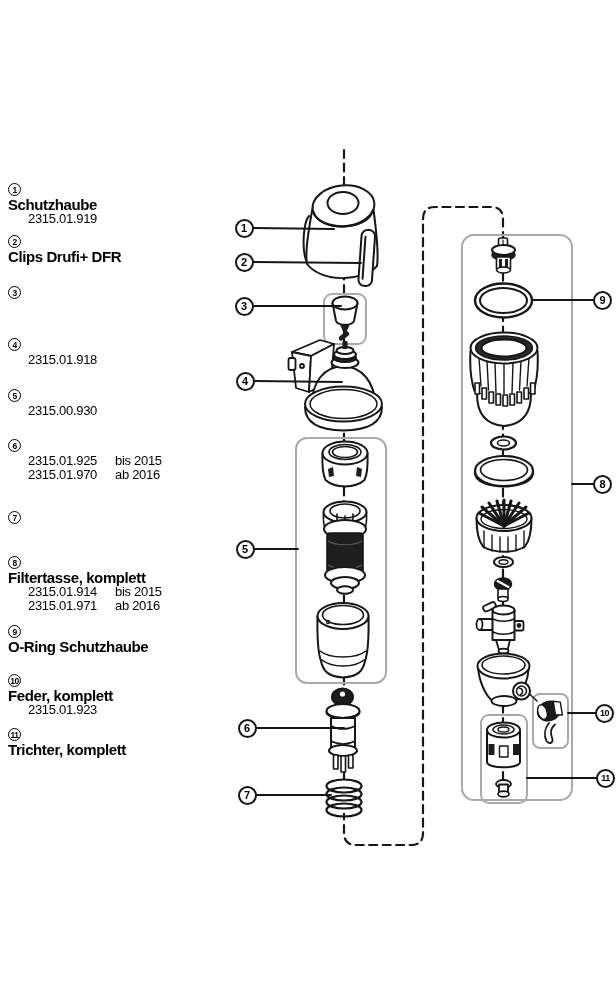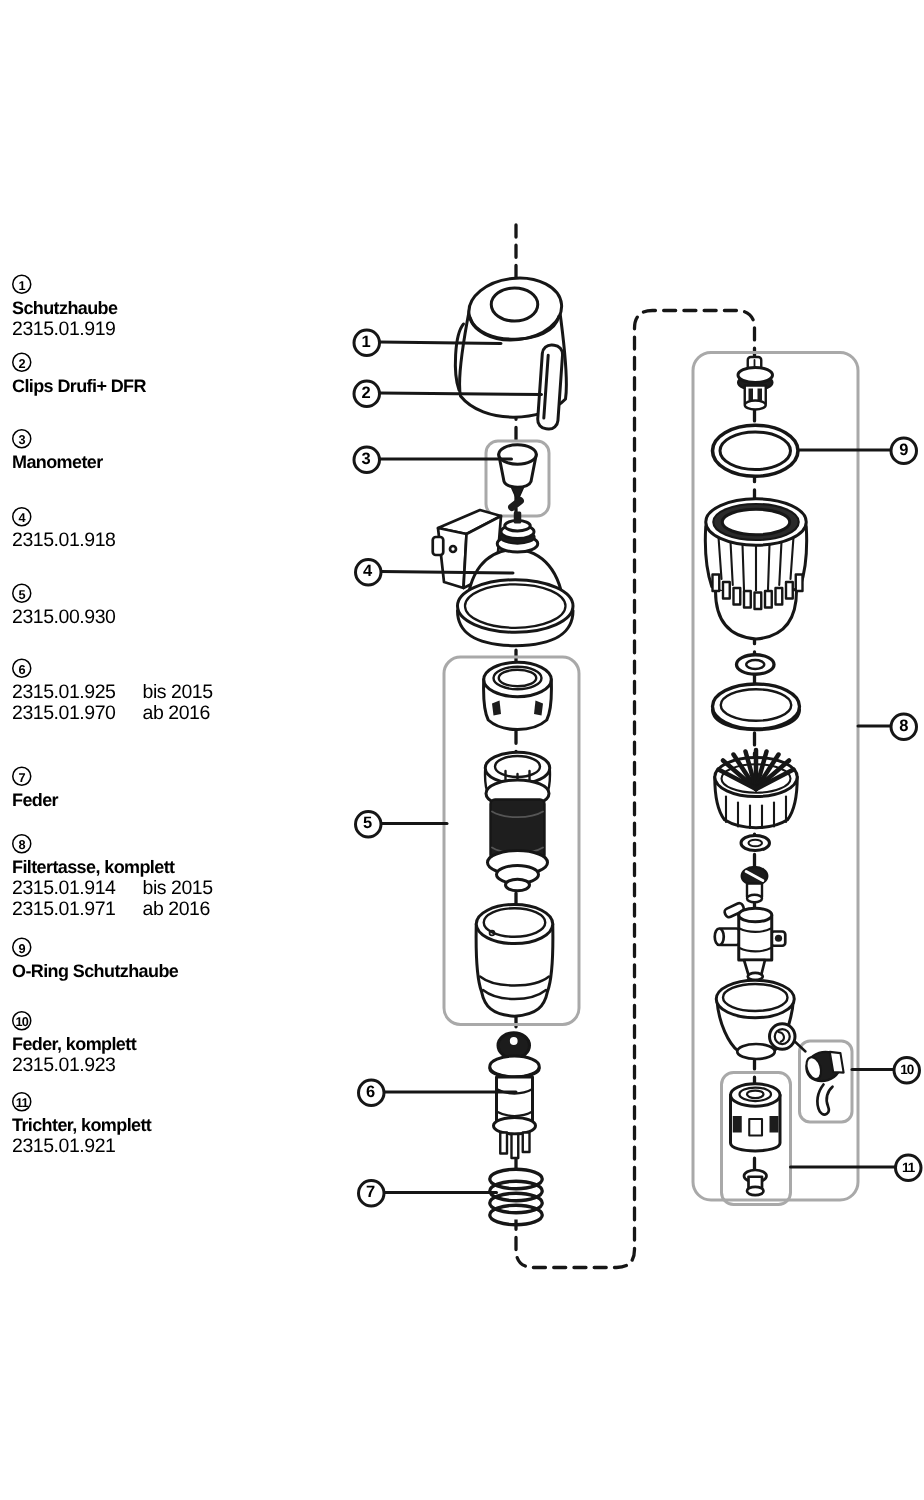--- a/index.html
+++ b/index.html
@@ -5,23 +5,23 @@
   html,body{margin:0;padding:0;background:#fff;}
   .canvas{position:relative;width:616px;height:1000px;background:#fff;overflow:hidden;
           font-family:"Liberation Sans",sans-serif;color:#000;}
   .diagram-svg{position:absolute;left:0;top:0;}
   
   .parts-list{position:absolute;left:8px;top:0;width:235px;height:1000px;}
   .pl-item{position:absolute;left:0;width:235px;}
   .pl-num{width:13px;height:13px;border:1.5px solid #000;border-radius:50%;
           box-sizing:border-box;display:flex;align-items:center;justify-content:center;
           font-size:8.5px;font-weight:bold;margin-bottom:2px;letter-spacing:-0.5px;}
-  .pl-name{font-size:12px;font-weight:bold;letter-spacing:-0.4px;line-height:14px;white-space:nowrap;}
+  .pl-name{font-size:15px;font-weight:bold;letter-spacing:-0.4px;line-height:14px;white-space:nowrap;}
   .pl-code{display:flex;font-size:13px;letter-spacing:-0.3px;line-height:14px;white-space:nowrap;}
-  .pl-code .c{width:87px;flex:0 0 87px;}
+  .pl-code .c{width:87px;flex:0 0 87px;margin-left:20px;}
   
   .co{position:absolute;width:19px;height:19px;border:2px solid #161616;border-radius:50%;
       background:#fff;box-sizing:border-box;display:flex;align-items:center;justify-content:center;
       font-size:11px;font-weight:bold;}
   .co.two{font-size:9px;letter-spacing:-0.6px;}
 </style>
 </head>
 <body>
 
 <div class="canvas">
@@ -324,21 +324,20 @@
       <div class="pl-num">
           <span>2</span>
         </div>
       <div class="pl-name">Clips Drufi+ DFR</div>
     </div>
 
     <div class="pl-item" style="top:286px">
       <div class="pl-num">
           <span>3</span>
         </div>
-      <div class="pl-name">Manometer</div>
     </div>
 
     <div class="pl-item" style="top:338px">
       <div class="pl-num">
           <span>4</span>
         </div>
       <div class="pl-code">
           <span class="c">2315.01.918</span>
         </div>
     </div>
@@ -363,21 +362,20 @@
       <div class="pl-code">
           <span class="c">2315.01.970</span>
           <span>ab 2016</span>
         </div>
     </div>
 
     <div class="pl-item" style="top:511px">
       <div class="pl-num">
           <span>7</span>
         </div>
-      <div class="pl-name">Feder</div>
     </div>
 
     <div class="pl-item" style="top:556px">
       <div class="pl-num">
           <span>8</span>
         </div>
       <div class="pl-name">Filtertasse, komplett</div>
       <div class="pl-code">
           <span class="c">2315.01.914</span>
           <span>bis 2015</span>
@@ -403,19 +401,16 @@
       <div class="pl-code">
           <span class="c">2315.01.923</span>
         </div>
     </div>
 
     <div class="pl-item" style="top:728px">
       <div class="pl-num">
           <span>11</span>
         </div>
       <div class="pl-name">Trichter, komplett</div>
-      <div class="pl-code">
-          <span class="c">2315.01.921</span>
-        </div>
     </div>
 
   </div>
 </div>
 
 </body></html>

